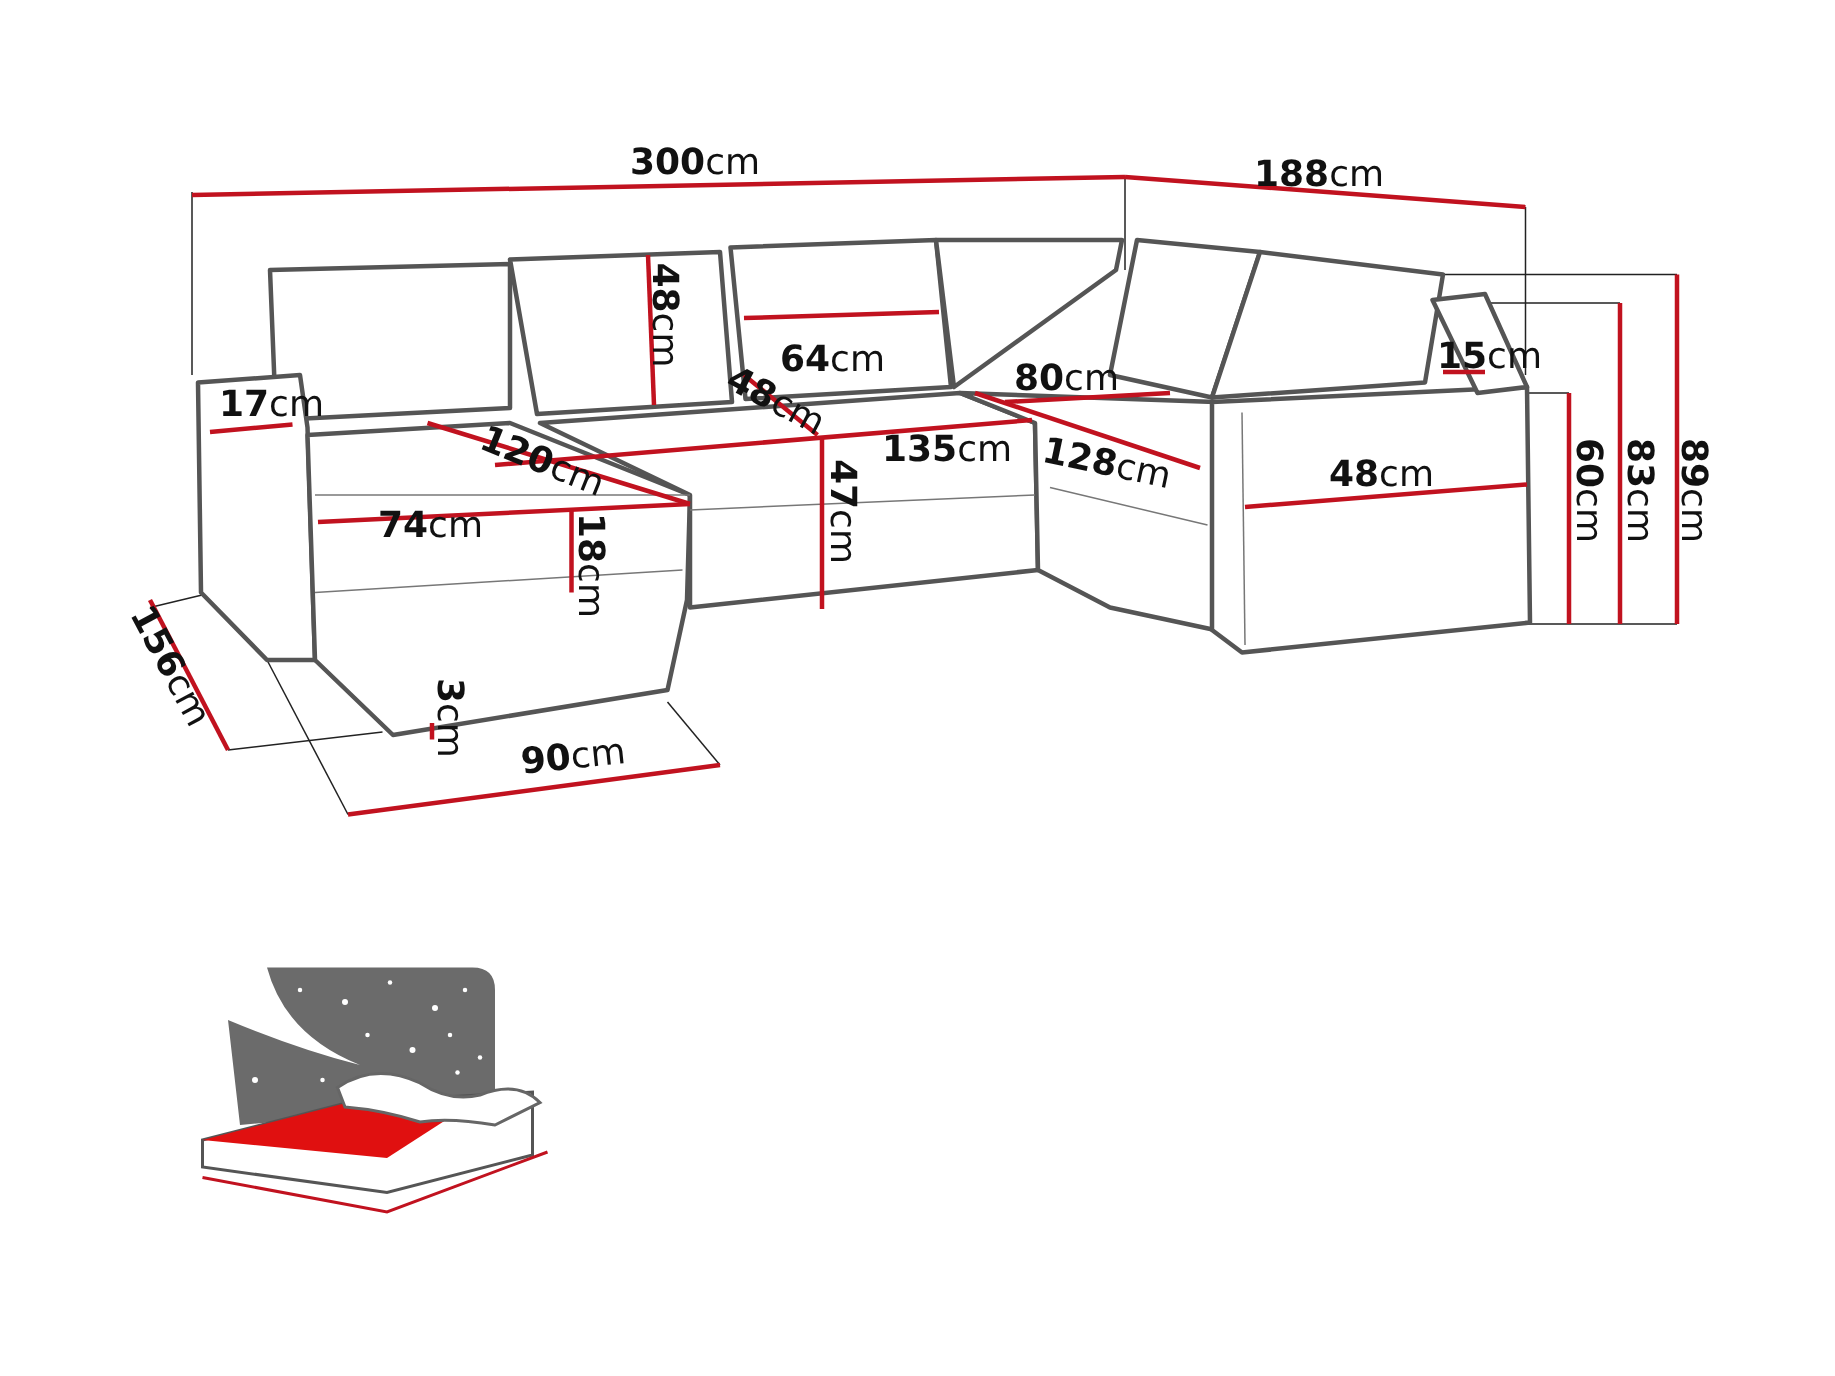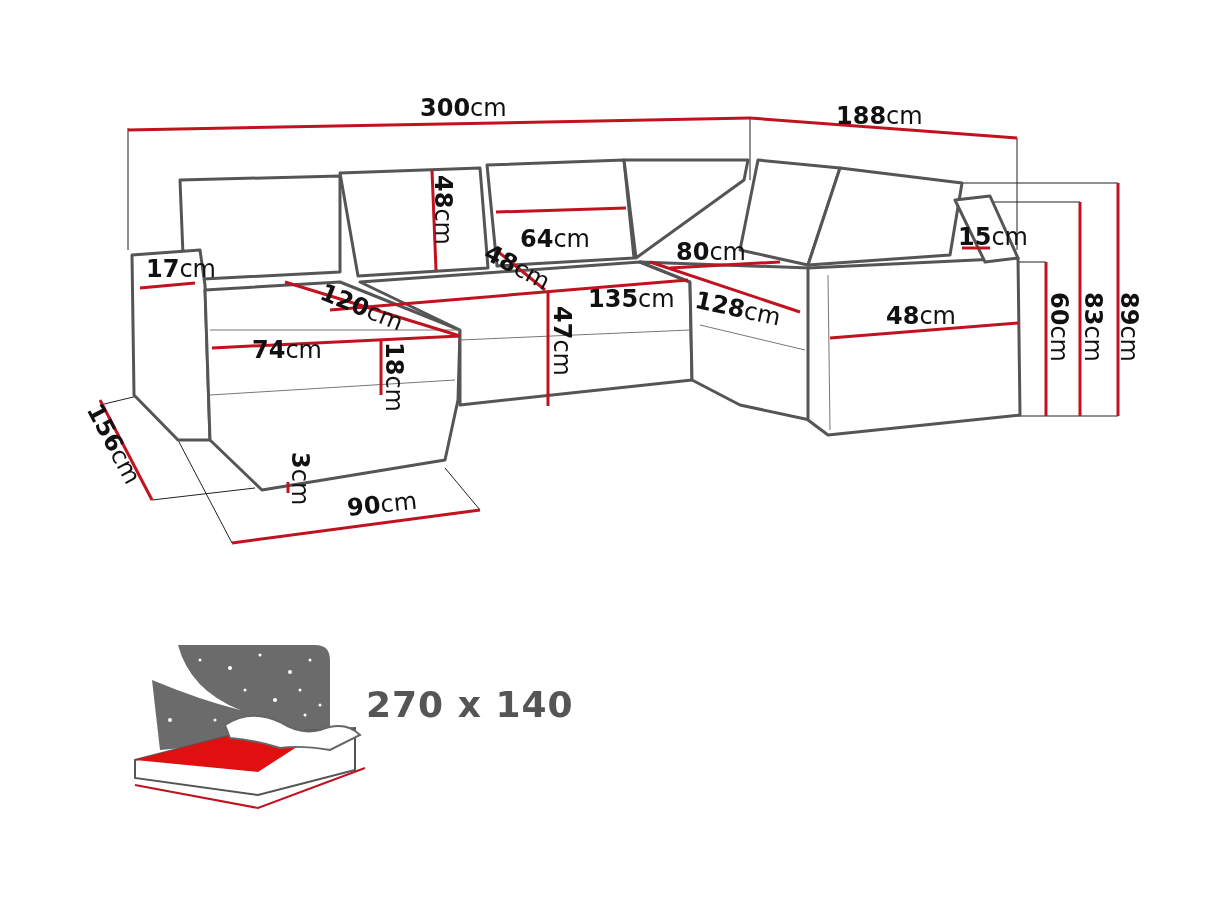--- a/index.html
+++ b/index.html
@@ -122,14 +122,13 @@
 <div class="lbl" style="left:886px;top:304px;"><b>48</b><span class="u">cm</span></div>
 <div class="lbl rot90" style="left:406px;top:342px;"><b>18</b><span class="u">cm</span></div>
 <div class="lbl rot90" style="left:574px;top:306px;"><b>47</b><span class="u">cm</span></div>
 <div class="lbl rot90" style="left:1071px;top:292px;"><b>60</b><span class="u">cm</span></div>
 <div class="lbl rot90" style="left:1105px;top:292px;"><b>83</b><span class="u">cm</span></div>
 <div class="lbl rot90" style="left:1141px;top:292px;"><b>89</b><span class="u">cm</span></div>
 <div class="lbl" style="left:104px;top:400px;transform:rotate(62deg);transform-origin:left top;"><b>156</b><span class="u">cm</span></div>
 <div class="lbl rot90" style="left:312px;top:452px;"><b>3</b><span class="u">cm</span></div>
 <div class="lbl" style="left:346px;top:496px;transform:rotate(-6deg);transform-origin:left top;"><b>90</b><span class="u">cm</span></div>
 
-<div class="bedtext">270 x 140</div>
 </div>
 
 </body></html>

